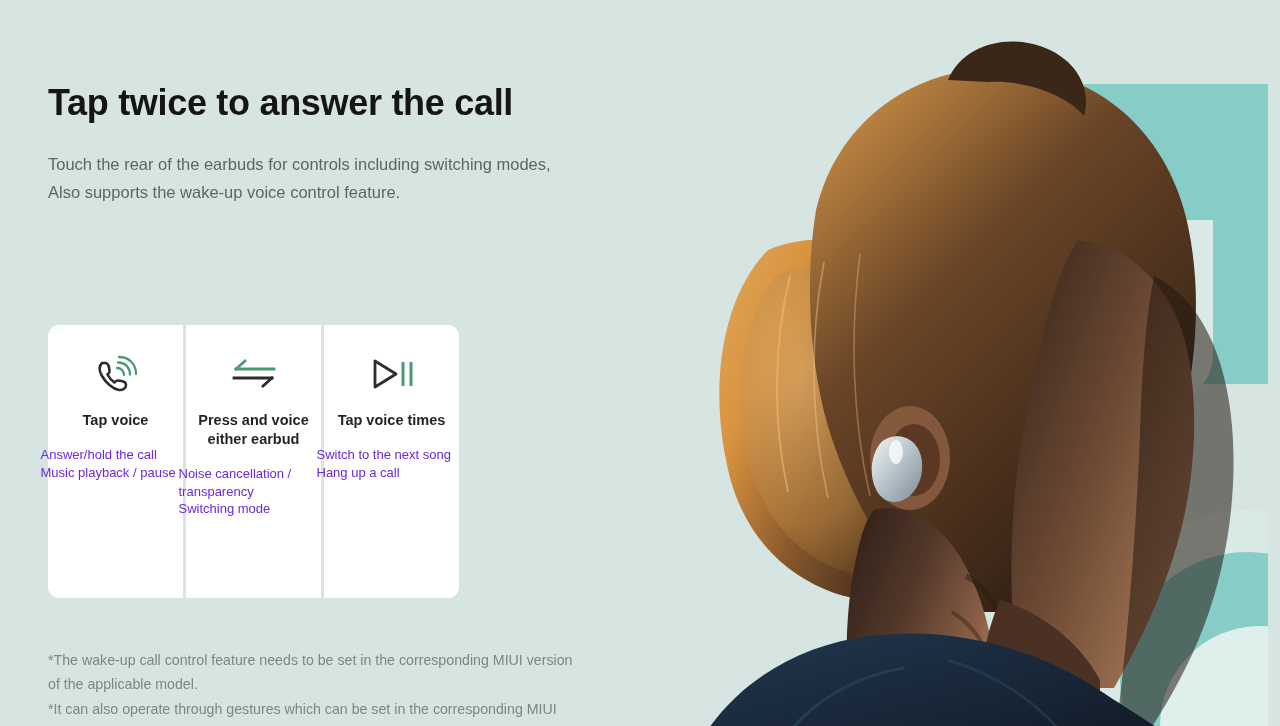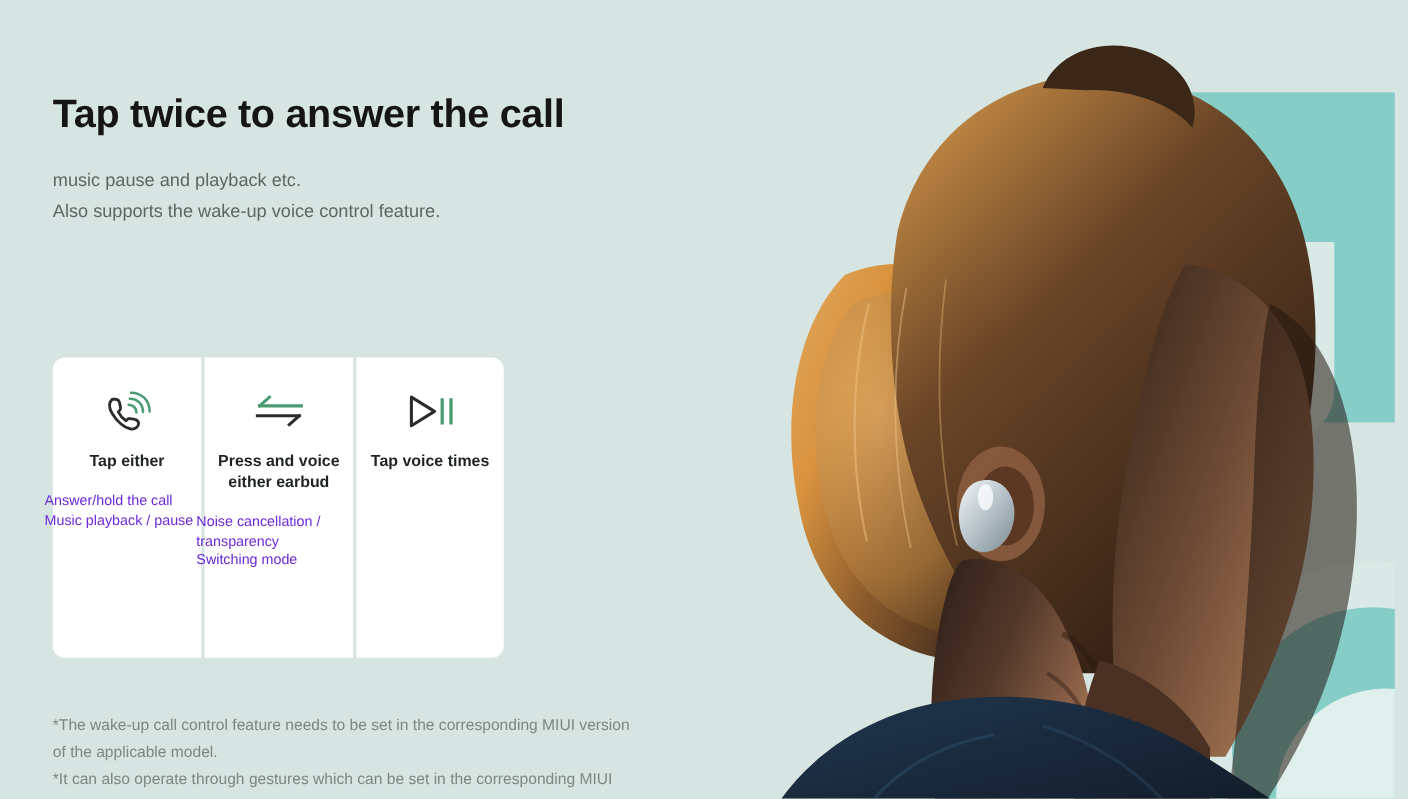--- a/index.html
+++ b/index.html
@@ -288,39 +288,39 @@
       <path d="M176 222 C 162 294, 162 380, 180 458" stroke="#f0c98f" stroke-width="1.6" fill="none" opacity="0.45"></path>
       <path d="M212 214 C 202 292, 204 378, 222 456" stroke="#e8b978" stroke-width="1.6" fill="none" opacity="0.4"></path>
     </svg>
   </div>
 
   <div class="content">
 
     <h1 class="headline">Tap twice to answer the call</h1>
 
     <div class="subcopy">
-      <div>music pause and playback etc.</div>
+      <div>Touch the rear of the earbuds for controls including switching modes,</div>
       <div>Also supports the wake-up voice control feature.</div>
     </div>
 
     <div class="cards">
 
       <div class="card">
         <div class="card-icon">
           <svg width="46" height="40" viewBox="0 0 46 40" xmlns="http://www.w3.org/2000/svg">
             <path d="M9 9 C 6 12, 6 17, 9 22 C 13 29, 20 35, 26 36 C 30 36.5, 33 34, 33 31
                      C 33 29, 31 27.5, 28.5 27 L 25 26.5 C 23.5 26.3, 22.5 27.5, 21.5 28.5
                      C 18.5 26.5, 16 23.5, 14.5 20.5 C 15.5 19.5, 16.8 18.6, 16.6 17
                      L 16 13.5 C 15.6 11, 14 9, 12 9 C 11 9, 10 9, 9 9 Z" fill="none" stroke="#2c2c2c" stroke-width="2.6" stroke-linejoin="round"></path>
             <path d="M24 14 C 28 14, 31 17, 31 21" fill="none" stroke="#4a9b72" stroke-width="2.3" stroke-linecap="round"></path>
             <path d="M25 8.5 C 32 8.5, 37 13.5, 37 20.5" fill="none" stroke="#4a9b72" stroke-width="2.3" stroke-linecap="round"></path>
             <path d="M26 3 C 36 3, 43 10, 43 20" fill="none" stroke="#4a9b72" stroke-width="2.3" stroke-linecap="round"></path>
           </svg>
         </div>
-        <div class="card-title">Tap either</div>
+        <div class="card-title">Tap voice</div>
         <div class="card-desc">Answer/hold the call
 Music playback / pause</div>
       </div>
 
       <div class="card">
         <div class="card-icon">
           <svg width="48" height="34" viewBox="0 0 48 34" xmlns="http://www.w3.org/2000/svg">
             <path d="M44 12 L 6 12" stroke="#4a9b72" stroke-width="2.8" stroke-linecap="square"></path>
             <path d="M15 4 L 6 12" stroke="#4a9b72" stroke-width="2.8" stroke-linecap="square"></path>
             <path d="M4 21 L 42 21" stroke="#2c2c2c" stroke-width="2.8" stroke-linecap="square"></path>
@@ -336,20 +336,22 @@
 
       <div class="card">
         <div class="card-icon">
           <svg width="48" height="34" viewBox="0 0 48 34" xmlns="http://www.w3.org/2000/svg">
             <path d="M7 4 L 7 30 L 28 17 Z" fill="none" stroke="#2c2c2c" stroke-width="2.8" stroke-linejoin="round"></path>
             <path d="M35 5 L 35 29" stroke="#4a9b72" stroke-width="3" stroke-linecap="butt"></path>
             <path d="M43 5 L 43 29" stroke="#4a9b72" stroke-width="3" stroke-linecap="butt"></path>
           </svg>
         </div>
         <div class="card-title">Tap voice times</div>
+        <div class="card-desc">Switch to the next song
+Hang up a call</div>
       </div>
 
     </div>
 
     <div class="footnotes">
       <div>*The wake-up call control feature needs to be set in the corresponding MIUI version
 of the applicable model.</div>
       <div> *It can also operate through gestures which can be set in the corresponding MIUI
 version of the applicable model.</div>
     </div>

